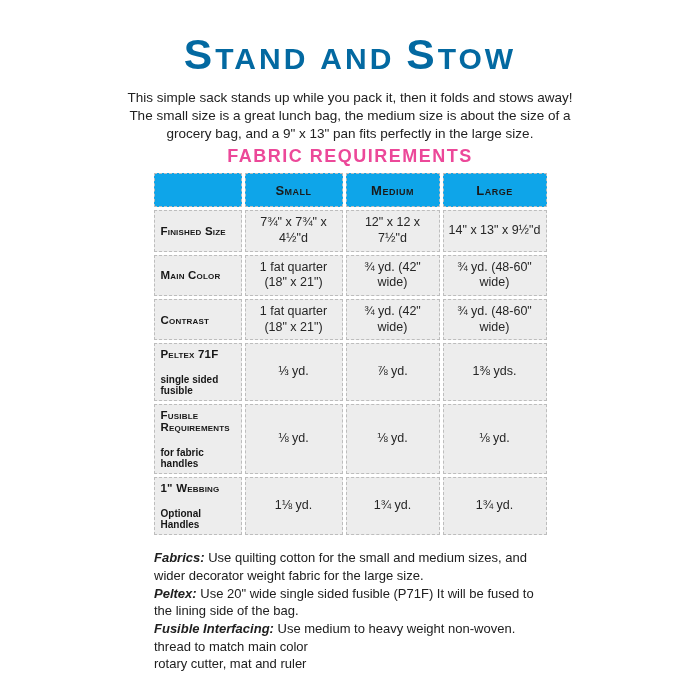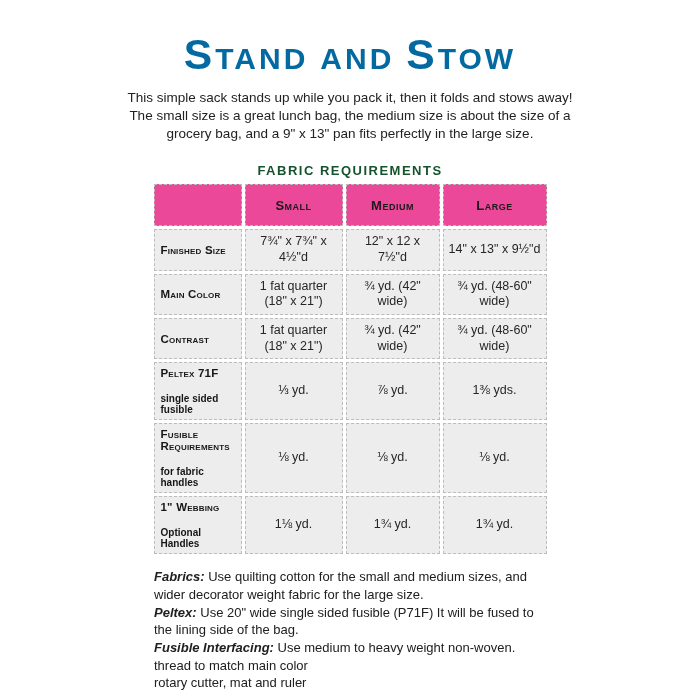--- a/index.html
+++ b/index.html
@@ -30,26 +30,26 @@
     margin:10px auto 0;
     text-align:center;
     font-size:13.5px;
     line-height:1.32;
     color:#222;
   }
 
   
   .table-heading {
     text-align:center;
-    margin-top:21px;
-    font-size:13px;
+    margin-top:4px;
+    font-size:18px;
     font-weight:bold;
     letter-spacing:1.5px;
     text-transform:uppercase;
-    color:#14532d;
+    color:#ec4899;
   }
 
   
   table.req {
     width:392px;
     margin:3px auto 0;
     border-collapse:separate;
     border-spacing:3px;
     table-layout:fixed;
   }
@@ -57,22 +57,22 @@
   table.req col.c-small { width:98px; }
   table.req col.c-medium{ width:94px; }
   table.req col.c-large { width:104px; }
   table.req th, table.req td {
     border:1px dashed #bdbdbd;
     background:#ededed;
     padding:4px 3px;
     vertical-align:middle;
   }
   table.req thead th {
-    background:#ec4899;
-    height:42px;
+    background:#0ea5e9;
+    height:34px;
     font-variant:small-caps;
     font-size:13px;
     font-weight:bold;
     text-align:center;
     letter-spacing:.5px;
     color:#1a1a1a;
   }
   table.req tbody th.rowlabel {
     text-align:left;
     padding-left:6px;

